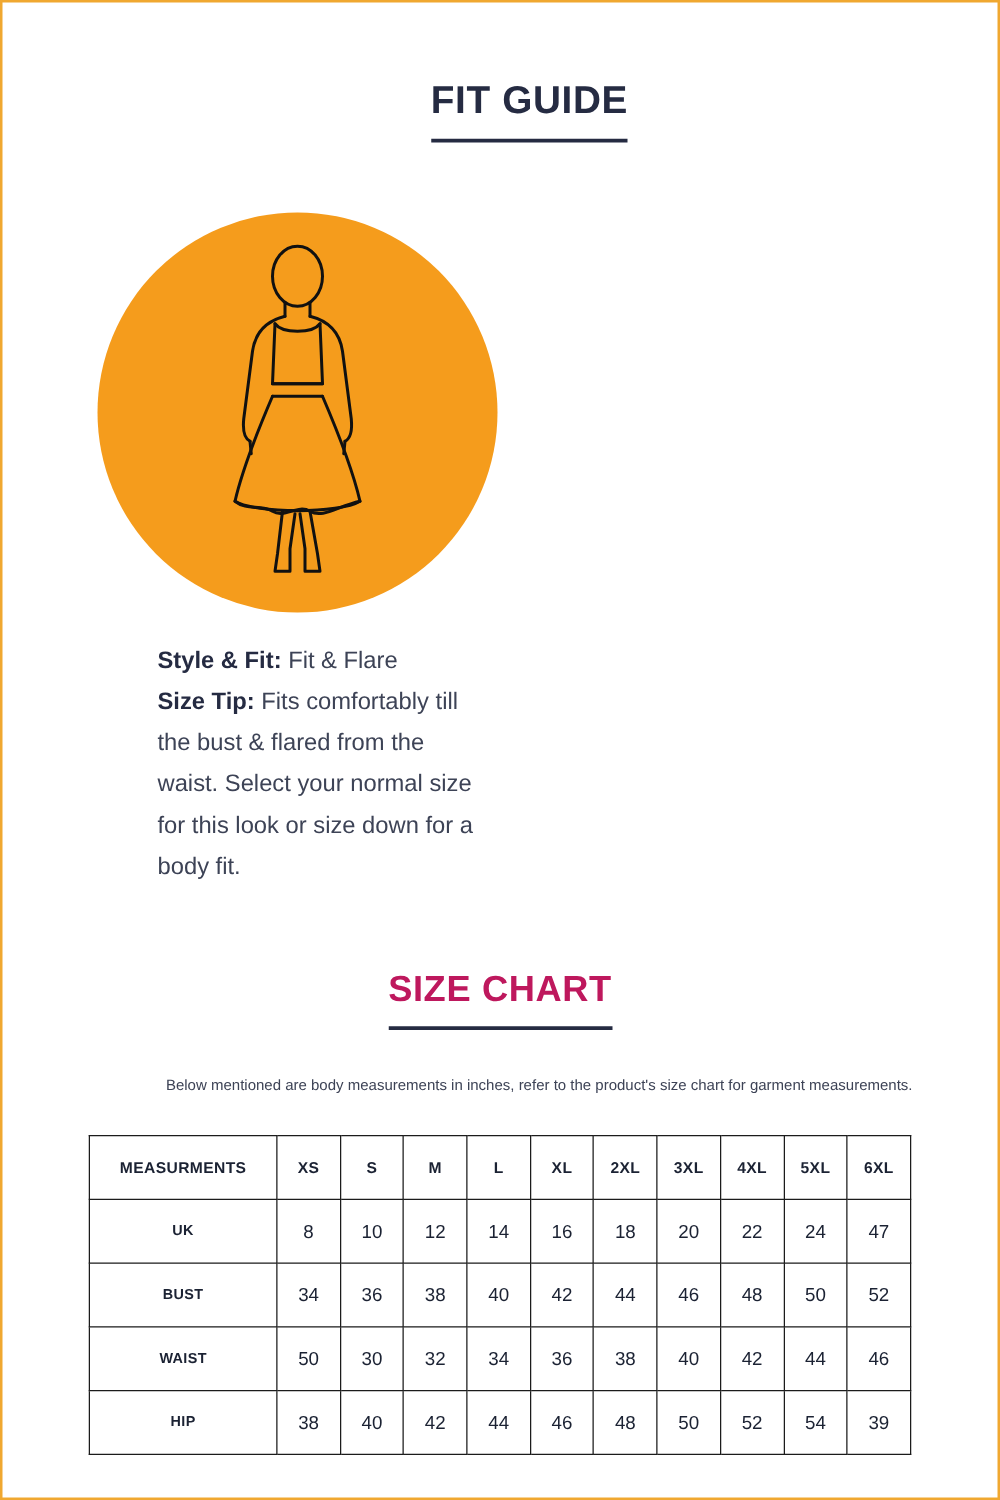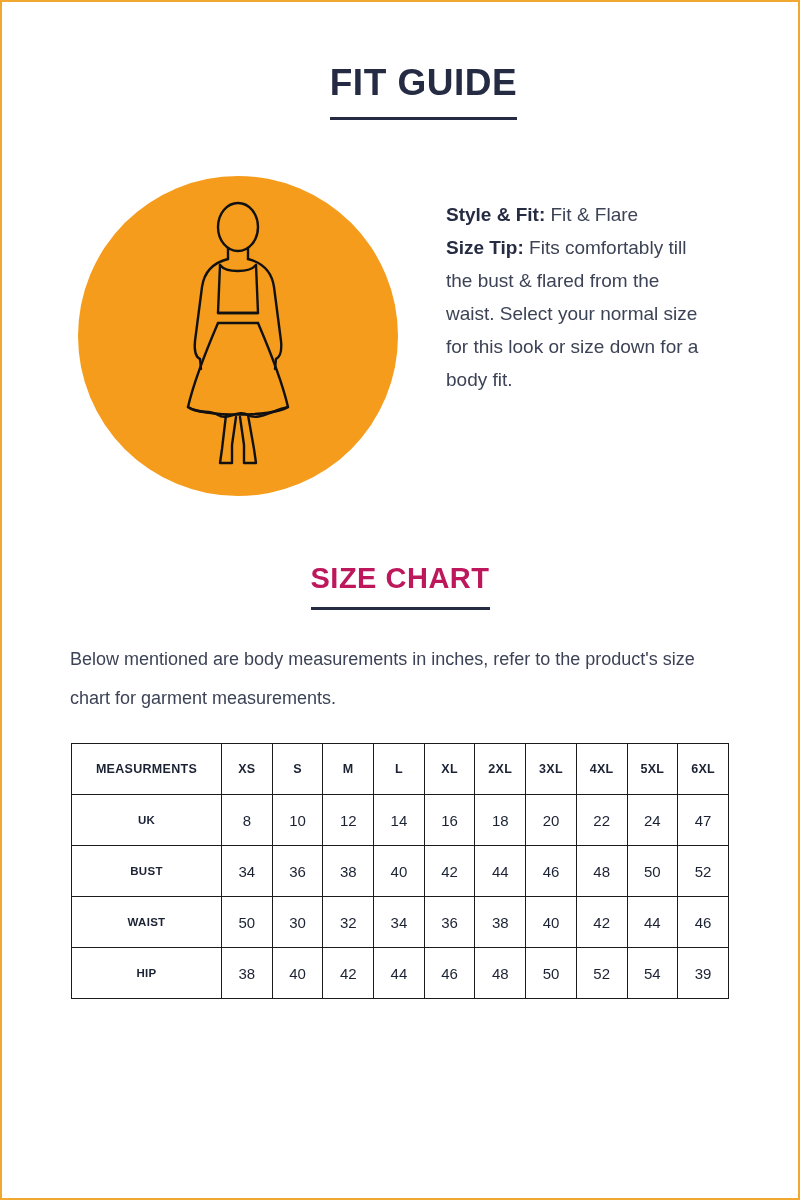--- a/index.html
+++ b/index.html
@@ -25,35 +25,36 @@
     padding: 0 40px;
   }
 
   
   .fit-title-wrap {
     text-align: center;
     padding-top: 60px;
   }
   .fit-title {
     display: inline-block;
-    font-size: 37px;
+    font-size: 31px;
     font-weight: bold;
     letter-spacing: 0.5px;
     color: #252b42;
     padding-bottom: 13px;
     border-bottom: 3px solid #252b42;
     margin-left: 47px;
   }
 
   
   .fit-body {
     display: flex;
     align-items: flex-start;
     margin-top: 56px;
     padding-left: 36px;
+    flex-direction: column;
   }
   .figure-circle {
     position: relative;
     flex: 0 0 auto;
     width: 320px;
     height: 320px;
     border-radius: 50%;
     background: #f59c1c;
   }
   .figure-circle svg {
@@ -82,23 +83,23 @@
     font-size: 29px;
     font-weight: bold;
     letter-spacing: 0.5px;
     color: #be185d;
     padding-bottom: 12px;
     border-bottom: 3px solid #252b42;
   }
   .size-note {
     margin: 30px auto 0 auto;
     width: 660px;
-    text-align: left;
-    font-size: 18px;
-    line-height: 39px;
+    text-align: right;
+    font-size: 12px;
+    line-height: 29px;
     color: #3d4356;
   }
 
   
   .table-wrap {
     margin: 25px auto 0 auto;
     width: 658px;
   }
   table.size-table {
     width: 100%;

